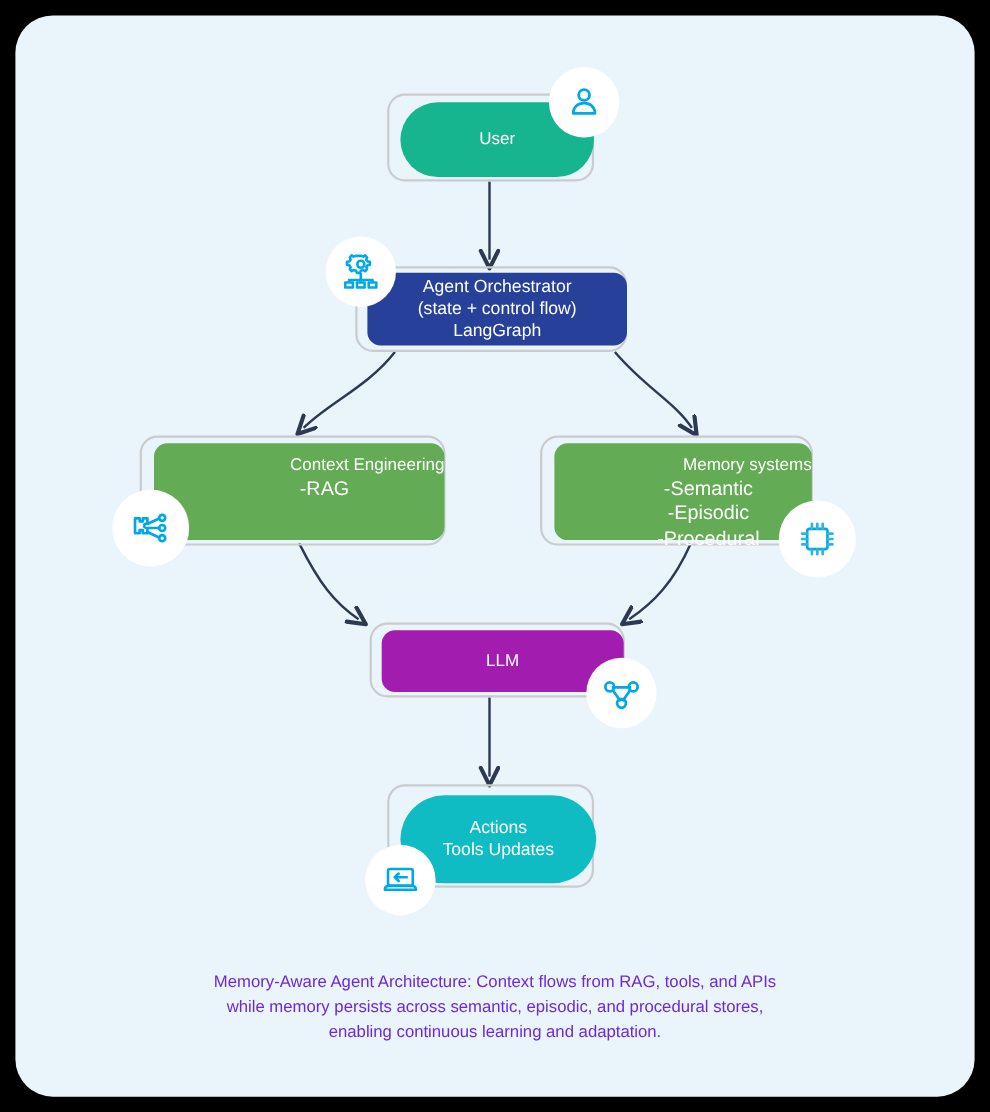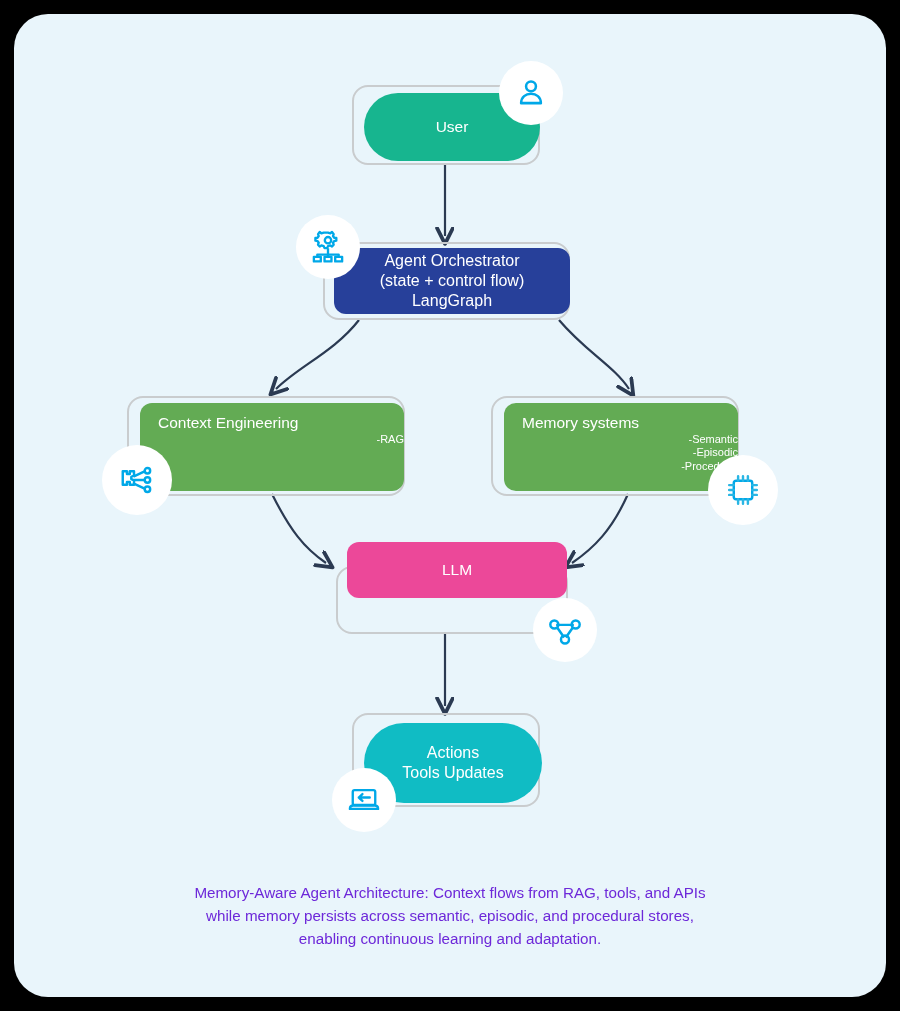--- a/index.html
+++ b/index.html
@@ -59,28 +59,28 @@
   .txt-title { font-size: 15.5px; }
   .txt-line  { font-size: 16px; }
 
   .listbox {
     display: block;
     padding-left: 46px;
     padding-top: 10px;
   }
   .listbox .hdr {
     display: block;
-    text-align: left;
+    text-align: right;
     margin-left: -28px;
     font-size: 15.5px;
   }
   .listbox .li {
     display: block;
-    text-align: right;
-    font-size: 11px;
+    text-align: center;
+    font-size: 18px;
   }
 
   
   .badge {
     position: absolute;
     border-radius: 50%;
     background: #ffffff;
     display: flex;
     align-items: center;
     justify-content: center;
@@ -193,21 +193,21 @@
         <path d="M10.4,7.2 v-3.4 M14,7.2 v-3.4 M17.6,7.2 v-3.4"></path>
         <path d="M10.4,20.8 v3.4 M14,20.8 v3.4 M17.6,20.8 v3.4"></path>
         <path d="M7.2,10.4 h-3.4 M7.2,14 h-3.4 M7.2,17.6 h-3.4"></path>
         <path d="M20.8,10.4 h3.4 M20.8,14 h3.4 M20.8,17.6 h3.4"></path>
       </g>
     </svg>
   </div>
 
   <div class="node-frame" style="left:322px; top:552px; width:232px; height:68px;">
   </div>
-  <div class="node-fill rounded" style="left:333px; top:528px; width:220px; height:56px; background:#ec4899;">
+  <div class="node-fill rounded" style="left:333px; top:559px; width:220px; height:56px; background:#a21caf;">
     <span class="txt-title">LLM</span>
   </div>
   <div class="badge" style="left:519px; top:584px; width:64px; height:64px;">
     <svg width="36" height="36" viewBox="0 0 26 26">
       <g fill="none" stroke="#00a8e8" stroke-width="1.8">
         <path d="M6.6,9.3 L19.4,9.3 M7.2,11 L12.4,18.4 M18.8,11 L13.6,18.4"></path>
         <circle cx="5.3" cy="9" r="2.9"></circle>
         <circle cx="20.7" cy="9" r="2.9"></circle>
         <circle cx="13" cy="19.8" r="2.9"></circle>
       </g>

